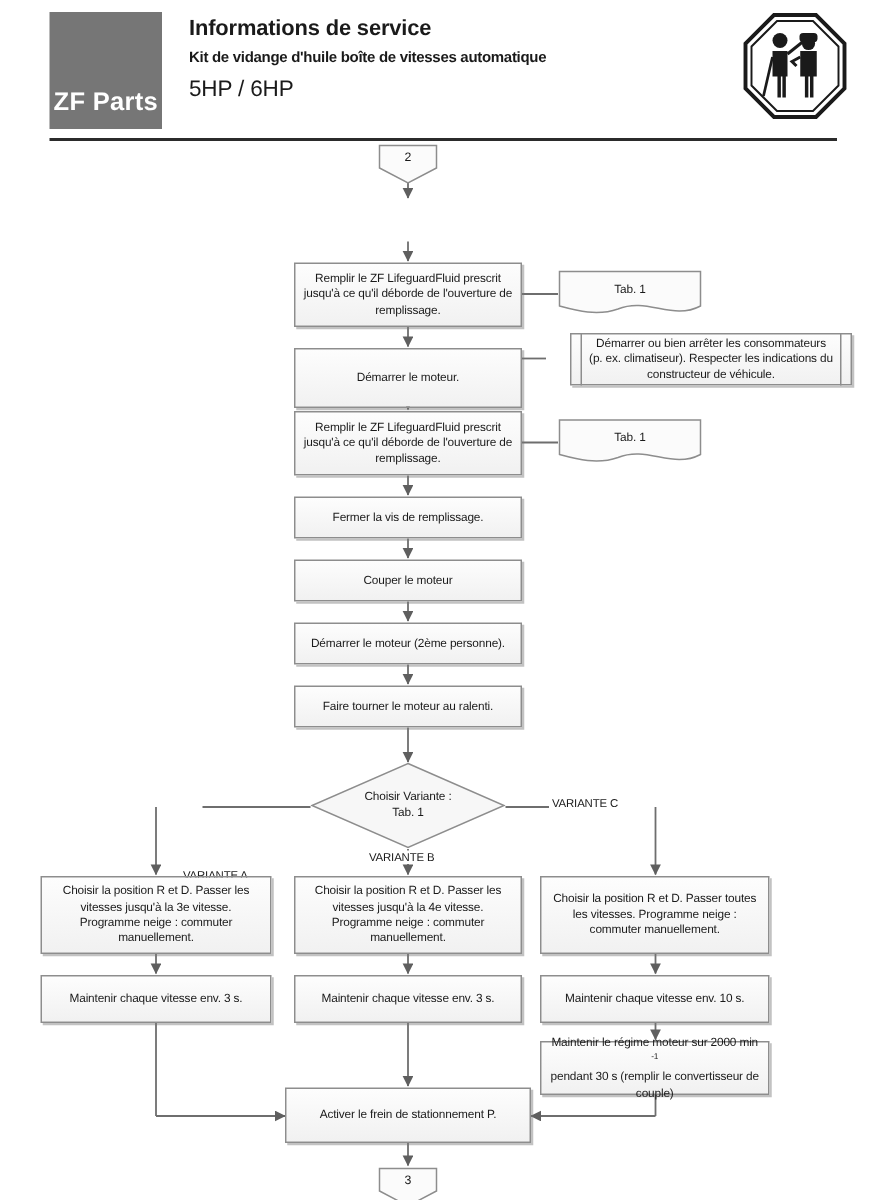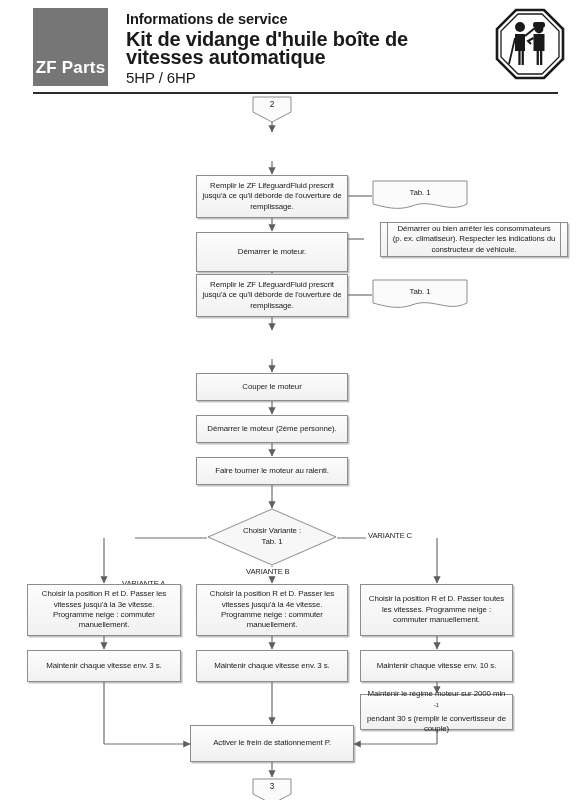--- a/index.html
+++ b/index.html
@@ -18,21 +18,21 @@
     position:absolute;left:33px;top:8px;width:75px;height:78px;
     background:#767676;
   }
   #brand-label{
     position:absolute;left:0;bottom:8px;width:75px;
     text-align:center;color:#ffffff;
     font-size:17px;font-weight:bold;letter-spacing:.2px;
   }
   #title-wrap{position:absolute;left:126px;top:10px;width:330px;}
   .t-line1{font-size:14.6px;font-weight:bold;line-height:18px;letter-spacing:-.1px;}
-  .t-line2{font-size:20px;font-weight:bold;line-height:18px;letter-spacing:-.2px;margin-top:2px;}
+  .t-line2{font-size:10px;font-weight:bold;line-height:18px;letter-spacing:-.2px;margin-top:2px;}
   .t-sub{font-size:15px;font-weight:normal;margin-top:3px;letter-spacing:-.1px;}
   #warn-icon{position:absolute;left:495px;top:8px;width:70px;height:72px;}
   #header-rule{position:absolute;left:33px;top:92px;width:525px;height:2px;background:#2b2b2b;}
 
   
   #flow{position:absolute;left:0;top:96px;width:588px;height:704px;}
   #flow svg{position:absolute;left:0;top:0;}
 
   
   .node{
@@ -182,20 +182,23 @@
   </div>
 
   <div class="node" style="left:196px;top:136px;width:152px;height:40px;">
     <span>Démarrer le moteur.</span>
   </div>
 
   <div class="node" style="left:196px;top:178px;width:152px;height:43px;">
     <span>Remplir le ZF LifeguardFluid prescrit jusqu'à ce qu'il déborde de l'ouverture de remplissage.</span>
   </div>
 
+  <div class="node" style="left:196px;top:235px;width:152px;height:28px;">
+    <span>Fermer la vis de remplissage.</span>
+  </div>
 
   <div class="node" style="left:196px;top:277px;width:152px;height:28px;">
     <span>Couper le moteur</span>
   </div>
 
   <div class="node" style="left:196px;top:319px;width:152px;height:28px;justify-content:center;">
     <span>Démarrer le moteur (2ème personne).</span>
   </div>
 
   <div class="node" style="left:196px;top:361px;width:152px;height:28px;">

